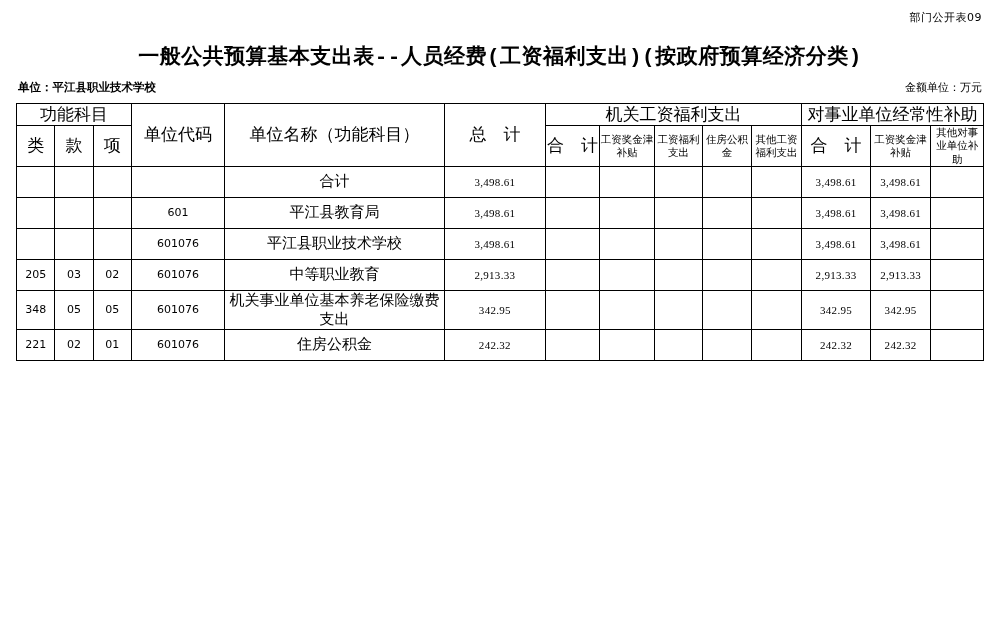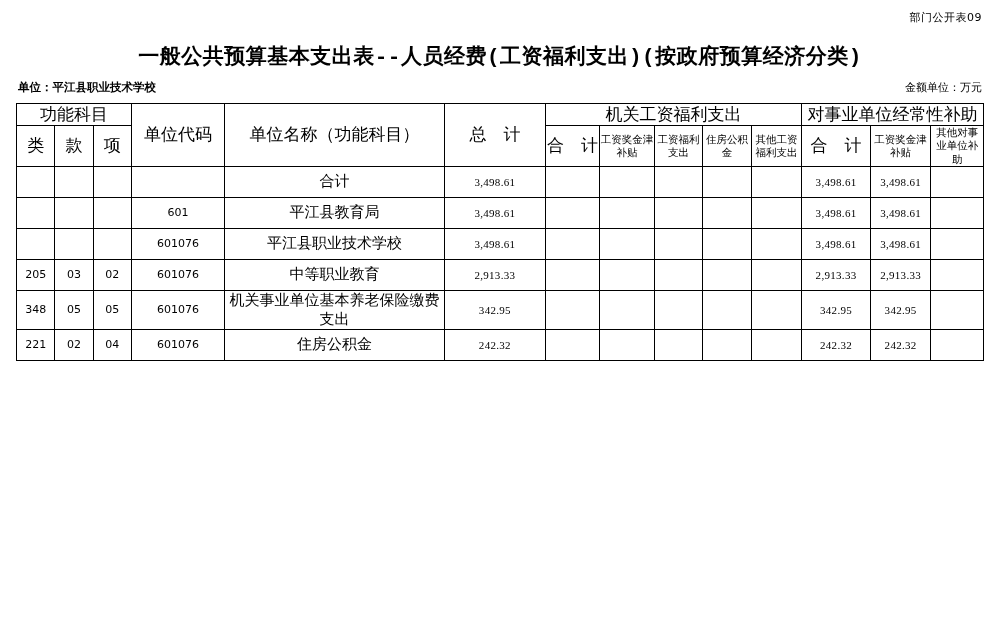--- a/index.html
+++ b/index.html
@@ -234,21 +234,21 @@
         <td class="data num"></td>
         <td class="data num"></td>
         <td class="data num"></td>
         <td class="data num">342.95</td>
         <td class="data num">342.95</td>
         <td class="data num"></td>
       </tr>
       <tr>
         <td class="data">221</td>
         <td class="data">02</td>
-        <td class="data">04</td>
+        <td class="data">01</td>
         <td class="data code-cell">601076</td>
         <td class="data name-cell">住房公积金</td>
         <td class="data num">242.32</td>
         <td class="data num"></td>
         <td class="data num"></td>
         <td class="data num"></td>
         <td class="data num"></td>
         <td class="data num"></td>
         <td class="data num">242.32</td>
         <td class="data num">242.32</td>

